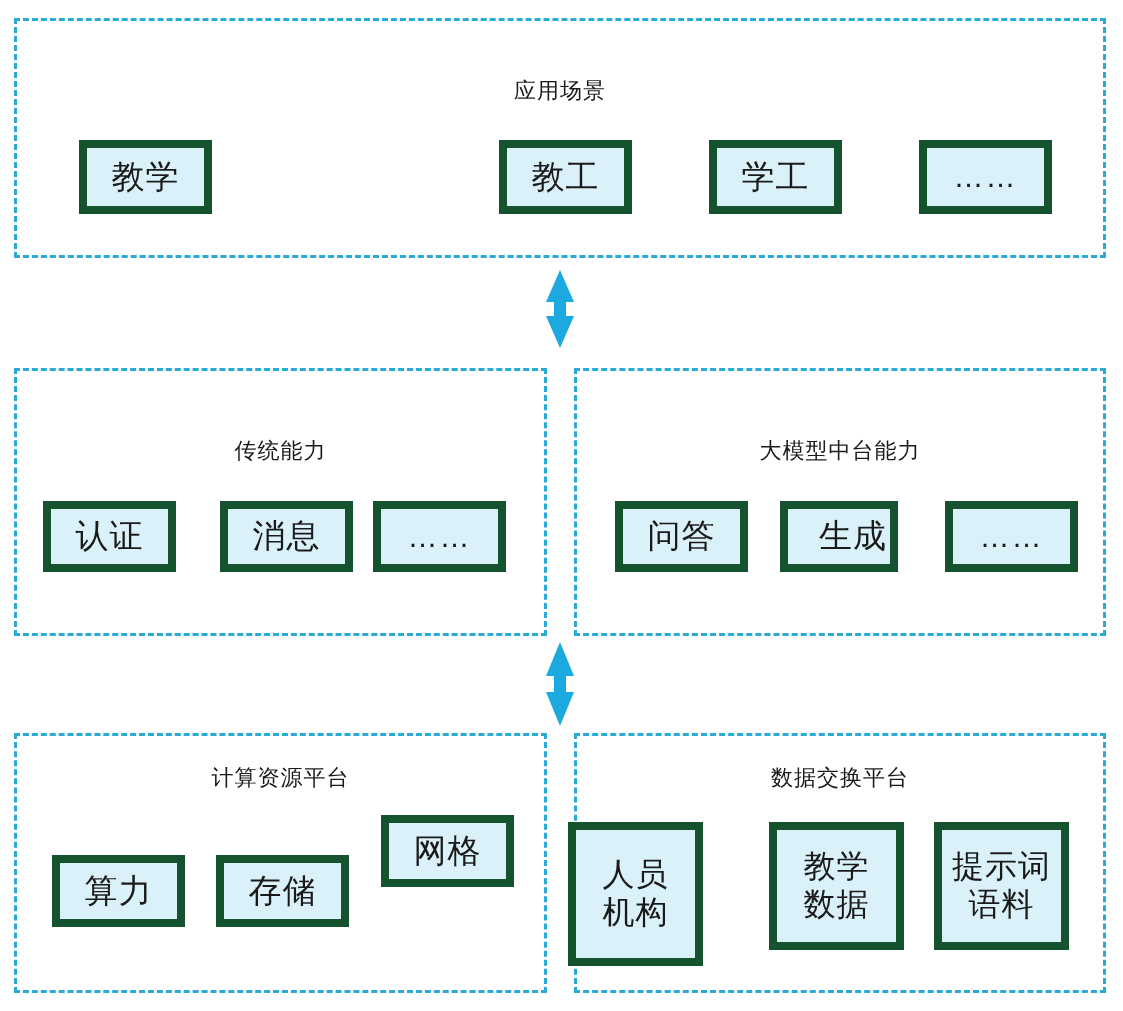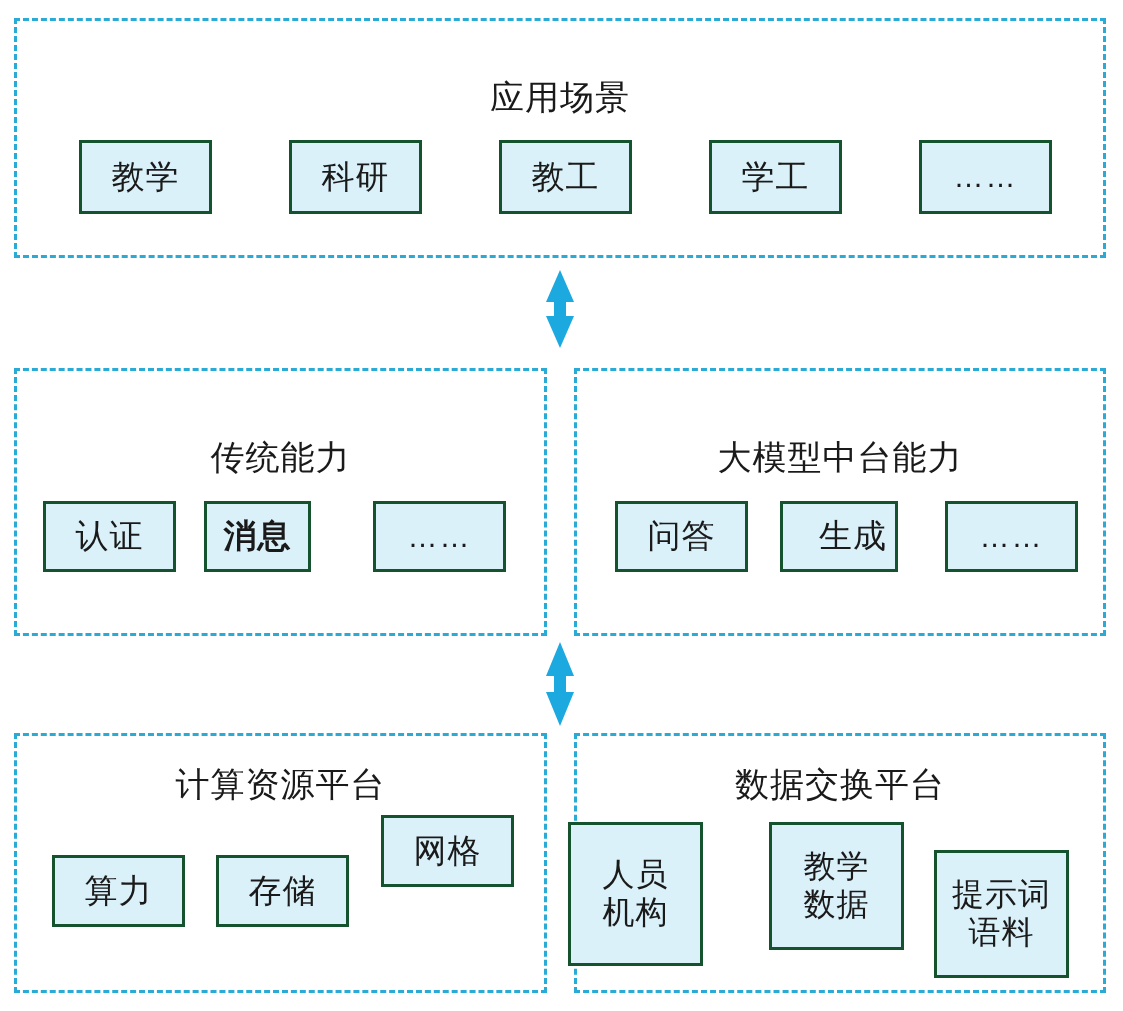--- a/index.html
+++ b/index.html
@@ -25,32 +25,32 @@
     border: 3px dashed #29ABD6;
     background: transparent;
   }
 
   .panel-title {
     position: absolute;
     left: 0;
     right: 0;
     text-align: center;
     color: #1a1a1a;
-    font-size: 34px;
+    font-size: 22px;
     line-height: 1.1;
     letter-spacing: 1px;
     white-space: nowrap;
     font-family: "Liberation Sans", "DejaVu Sans", sans-serif;
   }
 
   
   .node {
     position: absolute;
     box-sizing: border-box;
-    border: 3px solid #14532d;
+    border: 8px solid #14532d;
     background: #DAF1F9;
     display: flex;
     align-items: center;
     justify-content: center;
     text-align: center;
     color: #1a1a1a;
     font-size: 33px;
     line-height: 1.05;
     letter-spacing: 1px;
     font-family: "Liberation Sans", "DejaVu Sans", sans-serif;
@@ -72,36 +72,35 @@
 </style>
 </head>
 <body>
 
 <div id="canvas">
 
   <div class="panel" style="left:14px; top:18px; width:1092px; height:240px;">
     <div class="panel-title" style="top:58px;">应用场景</div>
   </div>
   <div class="node" style="left:79px; top:140px; width:133px; height:74px;">教学</div>
-  <div class="node" style="left:289px; top:140px; width:133px; height:74px;">科研</div>
   <div class="node" style="left:709px; top:140px; width:133px; height:74px;">学工</div>
   <div class="node" style="left:499px; top:140px; width:133px; height:74px;">教工</div>
   <div class="node dots" style="left:919px; top:140px; width:133px; height:74px;">……</div>
 
   <div class="arrow" style="left:538px; top:268px; width:44px; height:82px;">
     <svg width="44" height="82" viewBox="0 0 44 82">
       <polygon points="22,2 36,34 28,34 28,48 36,48 22,80 8,48 16,48 16,34 8,34" fill="#1BA9E0"></polygon>
     </svg>
   </div>
 
   <div class="panel" style="left:14px; top:368px; width:533px; height:268px;">
     <div class="panel-title" style="top:68px;">传统能力</div>
   </div>
   <div class="node" style="left:43px; top:501px; width:133px; height:71px;">认证</div>
-  <div class="node" style="left:204px; top:501px; width:107px; height:71px;font-weight:bold;">消息</div>
+  <div class="node" style="left:220px; top:501px; width:133px; height:71px;">消息</div>
   <div class="node dots" style="left:373px; top:501px; width:133px; height:71px;">……</div>
 
   <div class="panel" style="left:574px; top:368px; width:532px; height:268px;">
     <div class="panel-title" style="top:68px;">大模型中台能力</div>
   </div>
   <div class="node" style="left:615px; top:501px; width:133px; height:71px;">问答</div>
   <div class="node" style="left:780px; top:501px; width:118px; height:71px;padding-left:28px;">生成</div>
   <div class="node dots" style="left:945px; top:501px; width:133px; height:71px;">……</div>
 
   <div class="arrow" style="left:538px; top:640px; width:44px; height:88px;">
@@ -117,16 +116,16 @@
   <div class="node" style="left:216px; top:855px; width:133px; height:72px;">存储</div>
   <div class="node" style="left:381px; top:815px; width:133px; height:72px;">网格</div>
 
   <div class="panel" style="left:574px; top:733px; width:532px; height:260px;">
     <div class="panel-title" style="top:30px;">数据交换平台</div>
   </div>
   <div class="node two-line" style="left:568px; top:822px; width:135px; height:144px;">人员
 机构</div>
   <div class="node two-line" style="left:769px; top:822px; width:135px; height:128px;">教学
 数据</div>
-  <div class="node two-line" style="left:934px; top:850px; width:135px; height:128px;">提示词
+  <div class="node two-line" style="left:934px; top:822px; width:135px; height:128px;">提示词
 语料</div>
 
 </div>
 
 </body></html>

